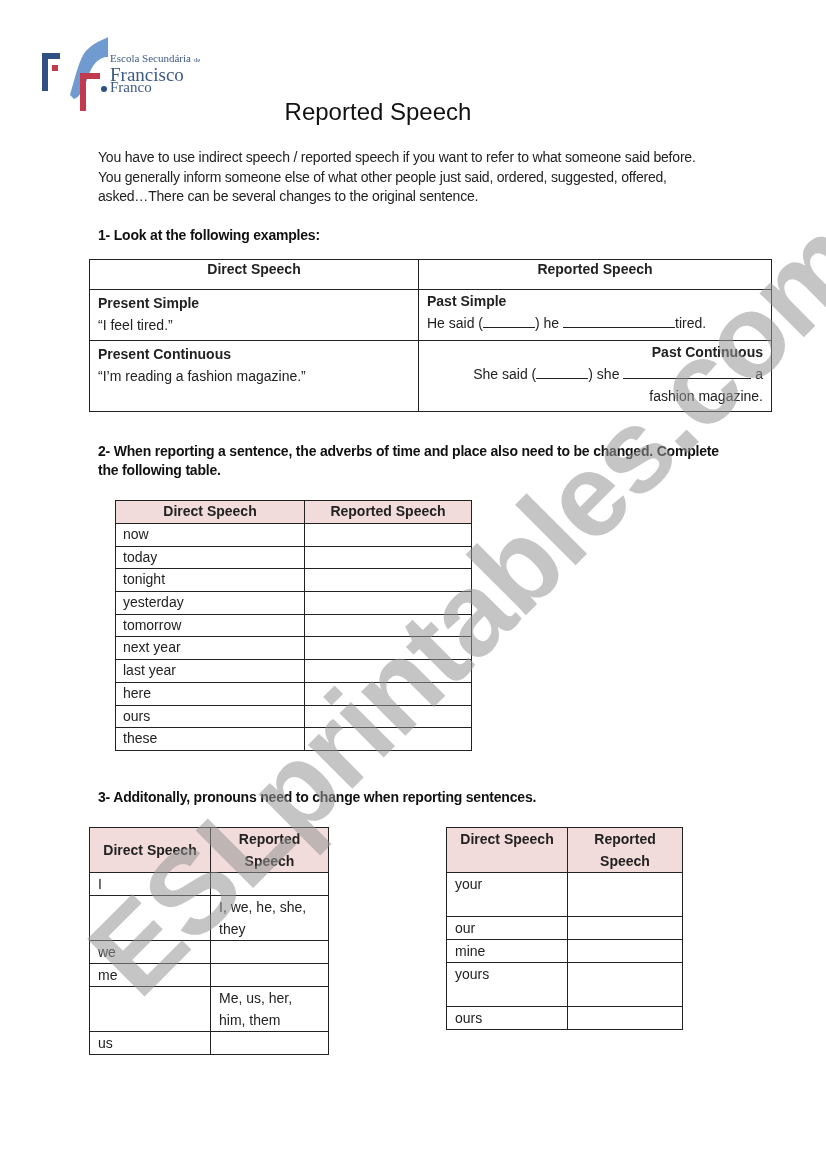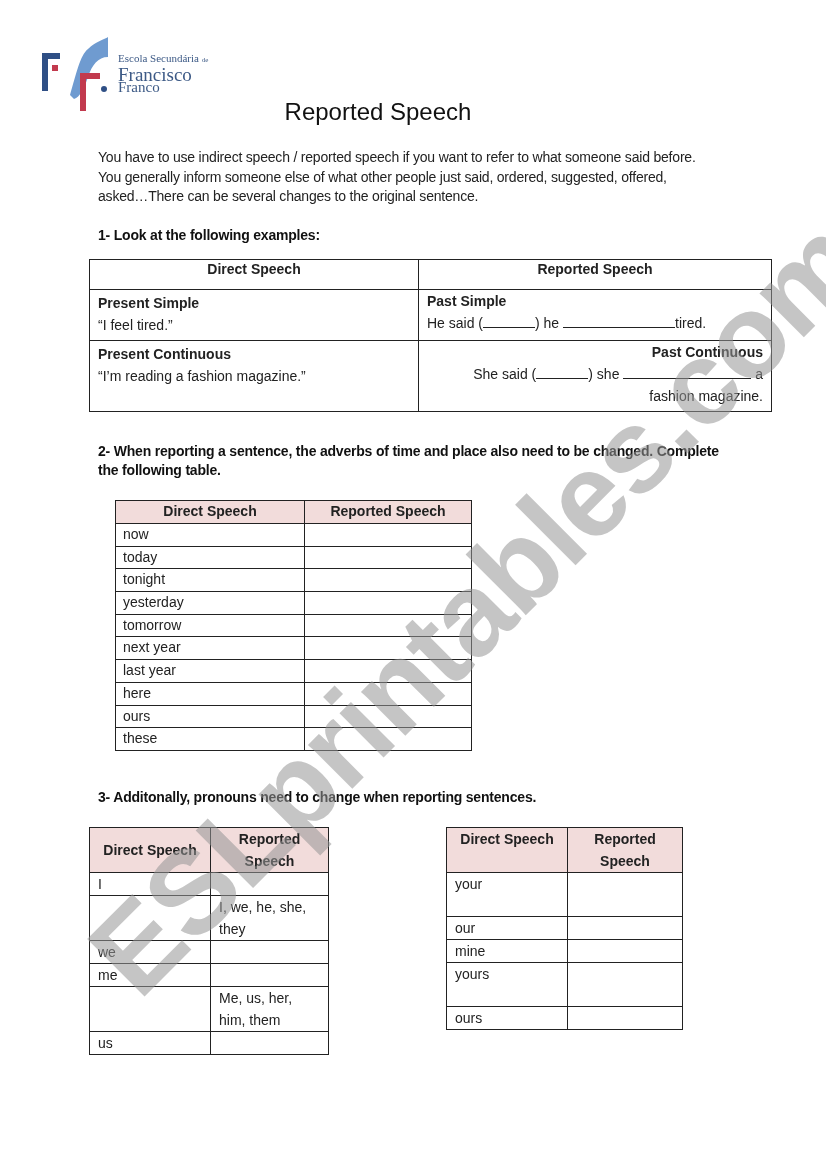--- a/index.html
+++ b/index.html
@@ -52,21 +52,21 @@
 <body>
 
 <div class="logo">
   <svg width="80" height="80" viewBox="0 0 80 80" style="position:absolute;left:0;top:0;">
     <path d="M2 18 h18 v6 h-12 v32 h-6 z" fill="#2f4f85"></path>
     <rect x="12" y="30" width="6" height="6" fill="#c23a4e"></rect>
     <path d="M30 60 C 36 40, 40 20, 48 14 C 56 6, 66 4, 68 2 L 68 22 C 58 22, 52 30, 48 42 C 44 54, 40 62, 34 64 z" fill="#6f9bd0"></path>
     <path d="M40 38 h20 v6 h-14 v32 h-6 z" fill="#c23a4e"></path>
     <circle cx="64" cy="54" r="3" fill="#2f4f85"></circle>
   </svg>
-  <div class="logo-text" style="left:78px;top:18px;">
+  <div class="logo-text" style="left:70px;top:18px;">
     <span class="l1"><span>Escola Secundária</span> <small>de</small></span>
     <span class="l2">Francisco</span>
     <span class="l3">Franco</span>
   </div>
 </div>
 
 <h1 class="title">Reported Speech</h1>
 
 <p class="intro">You have to use indirect speech / reported speech if you want to refer to what someone said before. You generally inform someone else of what other people just said, ordered, suggested, offered, asked…There can be several changes to the original sentence.</p>
 

